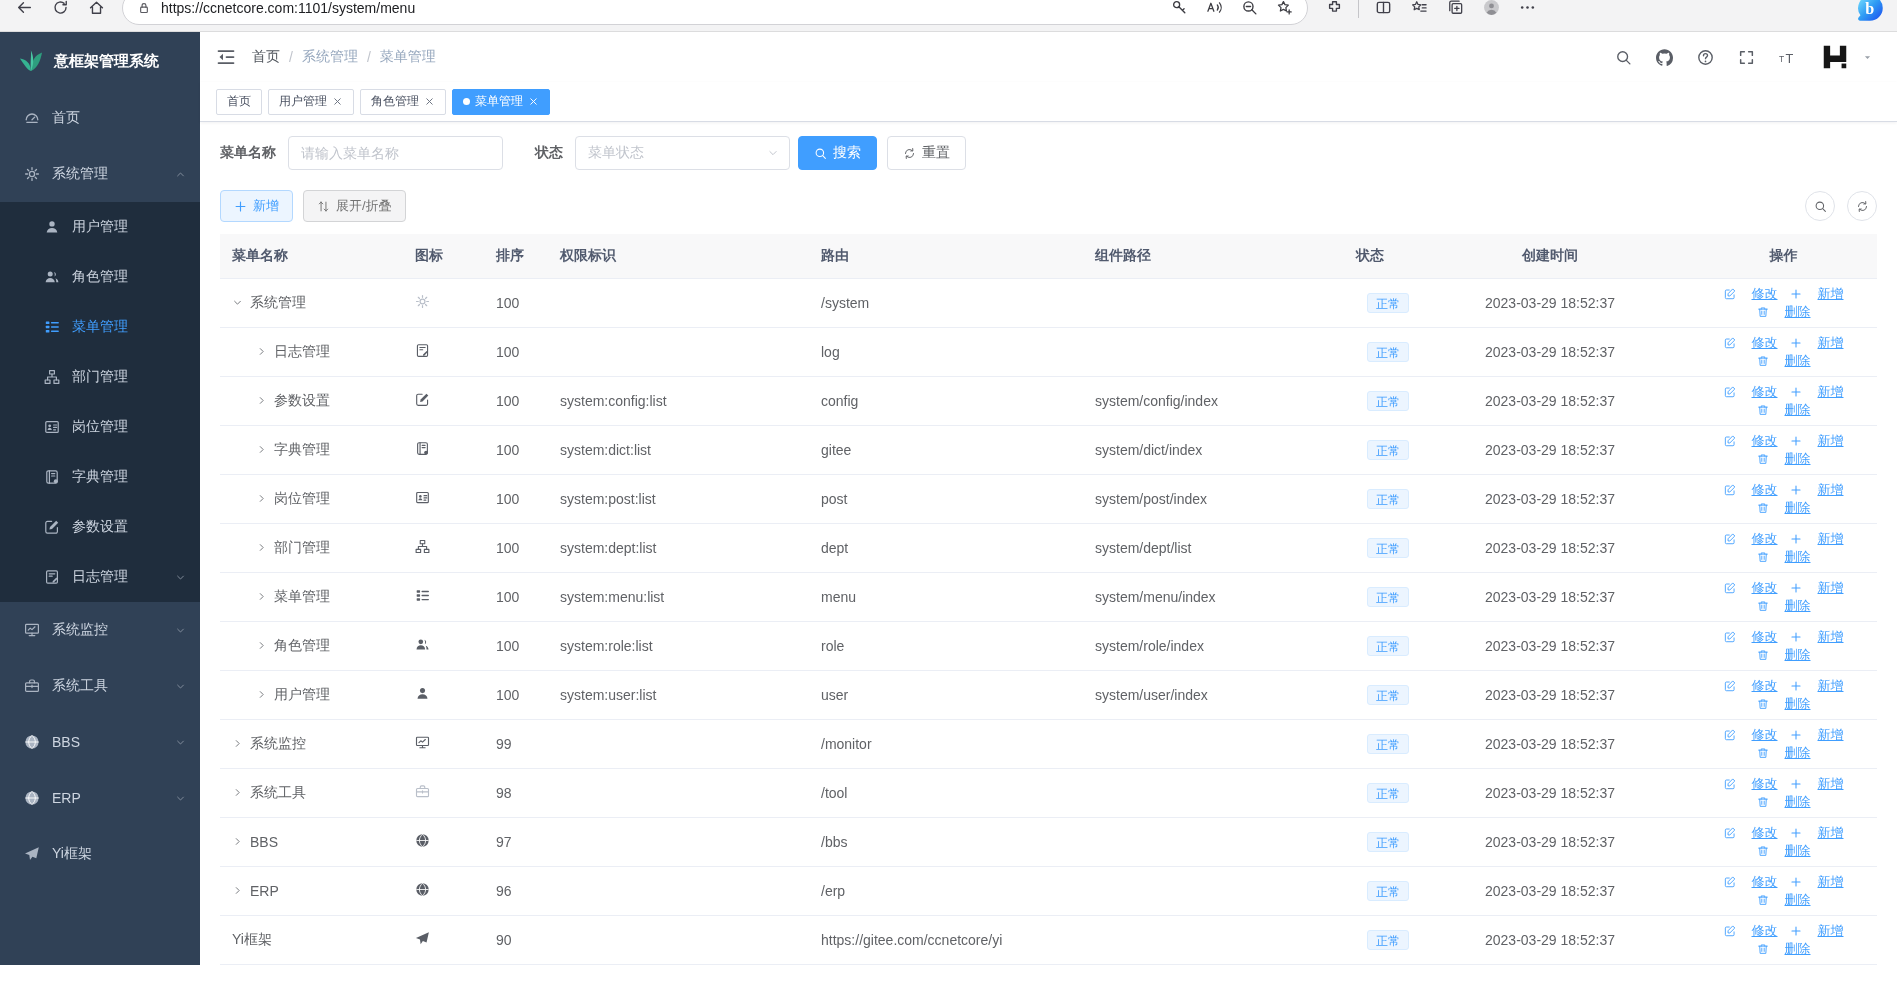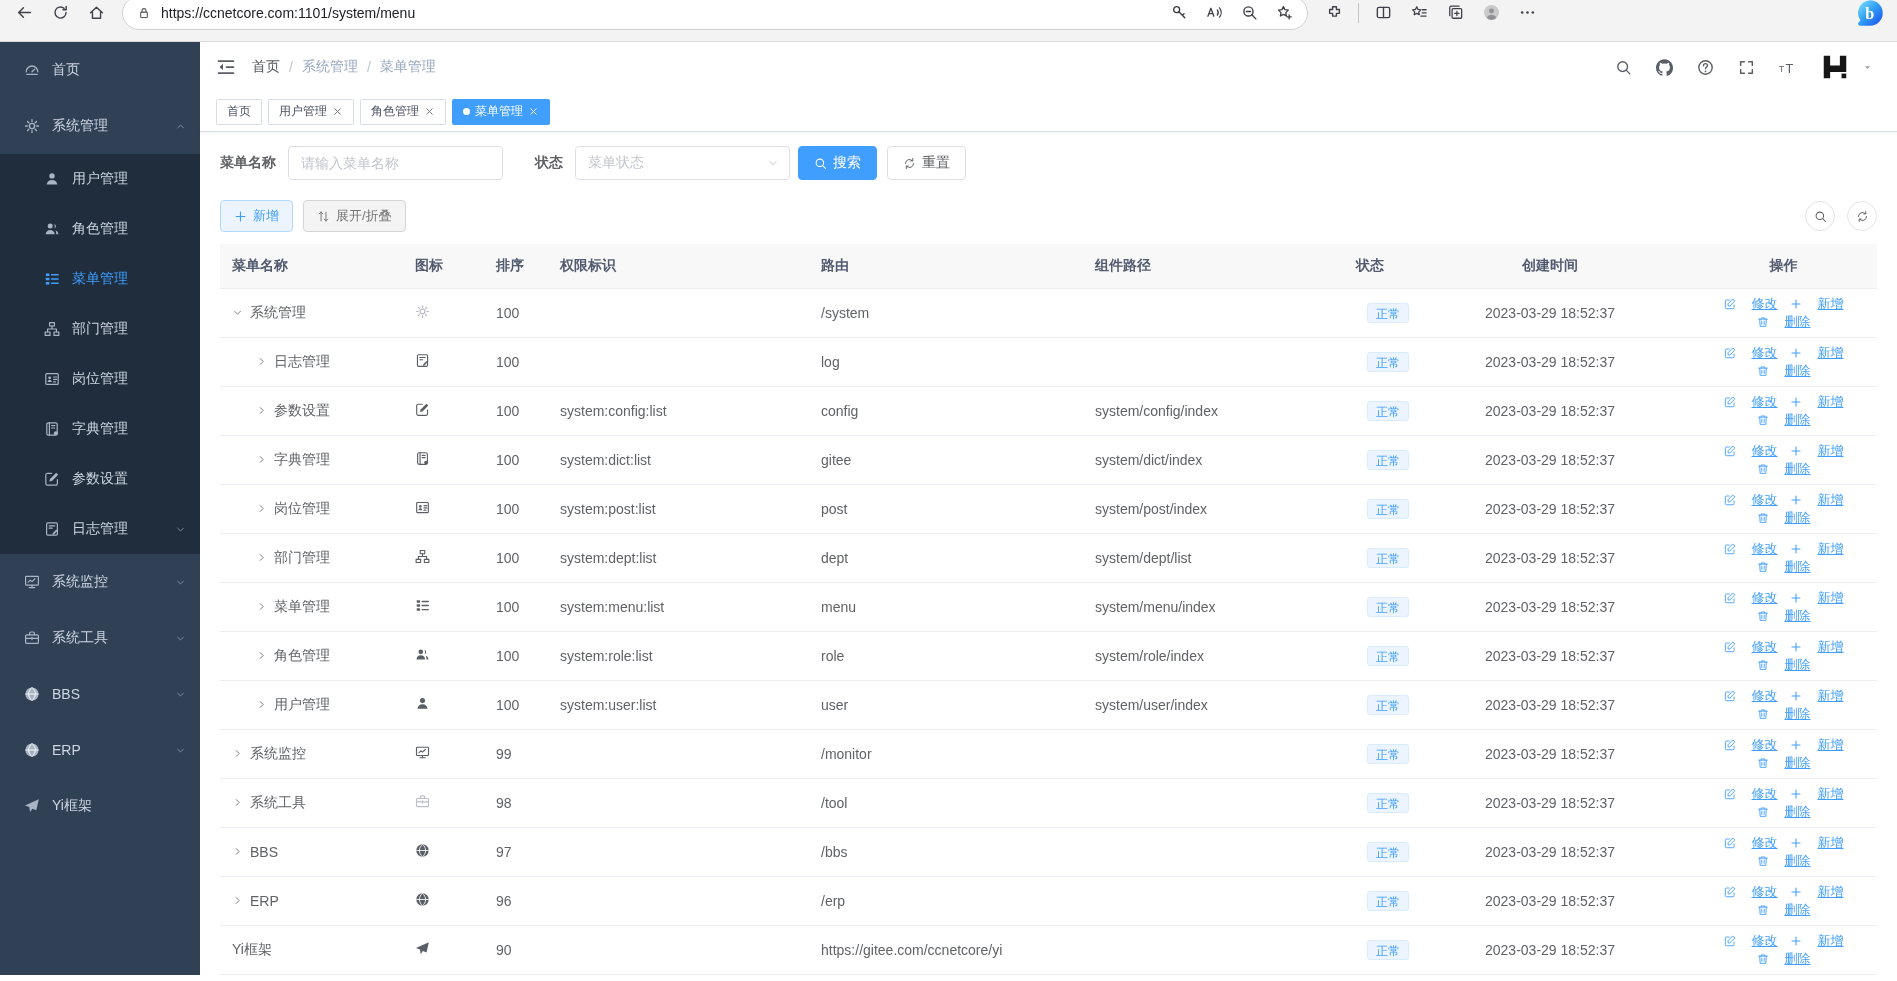--- a/index.html
+++ b/index.html
@@ -2,21 +2,21 @@
 <html><head>
 <meta charset="utf-8">
 <style>
   * { margin:0; padding:0; box-sizing:border-box; }
   html,body { width:1897px; height:981px; overflow:hidden; font-family:"Liberation Sans",sans-serif; background:#fff; }
   svg { display:block; }
   .ic { display:inline-flex; align-items:center; justify-content:center; }
   .ic svg { width:100%; height:100%; }
 
   
-  .browser-bar { height:42px; background:#f3f3f4; border-bottom:1px solid #dcdcdd; display:flex; align-items:center; padding:0 10px 16px 6px; }
+  .browser-bar { height:32px; background:#f3f3f4; border-bottom:1px solid #dcdcdd; display:flex; align-items:center; padding:0 10px 16px 6px; }
   .bb-btn { width:36px; height:36px; border-radius:6px; display:flex; align-items:center; justify-content:center; color:#40404a; cursor:pointer; flex:0 0 auto; }
   .bb-btn .ic { width:17px; height:17px; }
   .address-pill { width:1186px; height:34px; background:#fff; border:1px solid #d2d2d6; border-radius:17px; display:flex; align-items:center; padding:0 14px; margin:0 8px; }
   .address-pill .lock { width:14px; height:14px; color:#5a5a60; margin-right:10px; }
   .url-text { font-size:14px; color:#202124; white-space:nowrap; }
   .pill-spacer { flex:1; }
   .pill-ic { width:17px; height:17px; color:#3c3c42; margin-left:18px; cursor:pointer; }
   .bb-divider { width:1px; height:20px; background:#c5c5c9; margin:0 6px; }
   .bb-flex { flex:1; }
   .bing-btn { width:30px; height:30px; margin-right:2px; cursor:pointer; }
@@ -220,20 +220,30 @@
         </defs>
         <path d="M8 1.2a6.8 6.8 0 0 1 0 13.6H2.7c-.9 0-1.4-1-.8-1.7l1-1.2A6.8 6.8 0 0 1 8 1.2z" fill="url(#bgr)"></path>
         <text x="5.4" y="11.4" font-size="8.6" font-weight="bold" fill="#fff" font-family="Liberation Serif,serif">b</text>
       </svg>
     </div>
 </div>
 
 <div class="app">
 
   <aside class="sidebar">
+    <div class="logo-row">
+      <span class="ic logo-ic">
+          <svg viewBox="0 0 16 16">
+            <path d="M8 14.2C7.8 9.2 5 7 1.2 6.4 3.8 10 5.2 13 8 14.2z" fill="#35b392"></path>
+            <path d="M8 14.2c.2-6.2 2.4-9.8 6.8-11.4-1 5.2-2.8 9.4-6.8 11.4z" fill="#2e9e7e"></path>
+            <path d="M8 14.2C7.4 8.4 8.4 4.6 7.9 1.4c1.7 3.6 2.2 8 .1 12.8z" fill="#49c6a2"></path>
+          </svg>
+        </span>
+      <span class="logo-title">意框架管理系统</span>
+    </div>
     <nav id="sidebar-menu">
         <div class="menu-item">
           <span class="ic m-ic">
             <svg viewBox="0 0 16 16" fill="none" stroke="currentColor" stroke-width="1.3" stroke-linecap="round" stroke-linejoin="round">
               <path d="M2.2 9.8a5.8 5.8 0 0 1 11.6 0"></path>
               <path d="M8 9.8l2.7-2.7"></path>
               <path d="M2.9 12.4h10.2"></path>
             </svg>
           </span>
           <span>首页</span>

